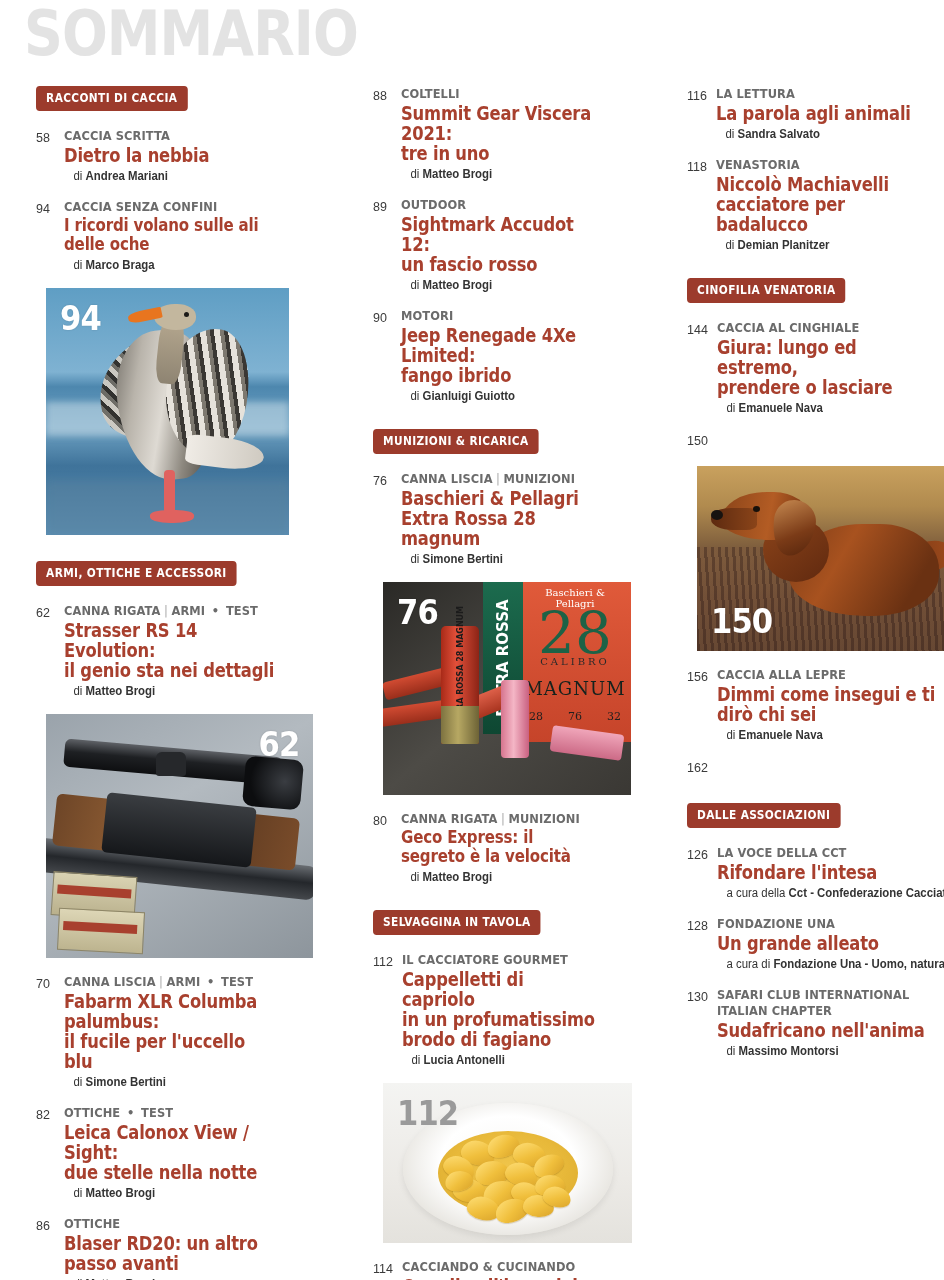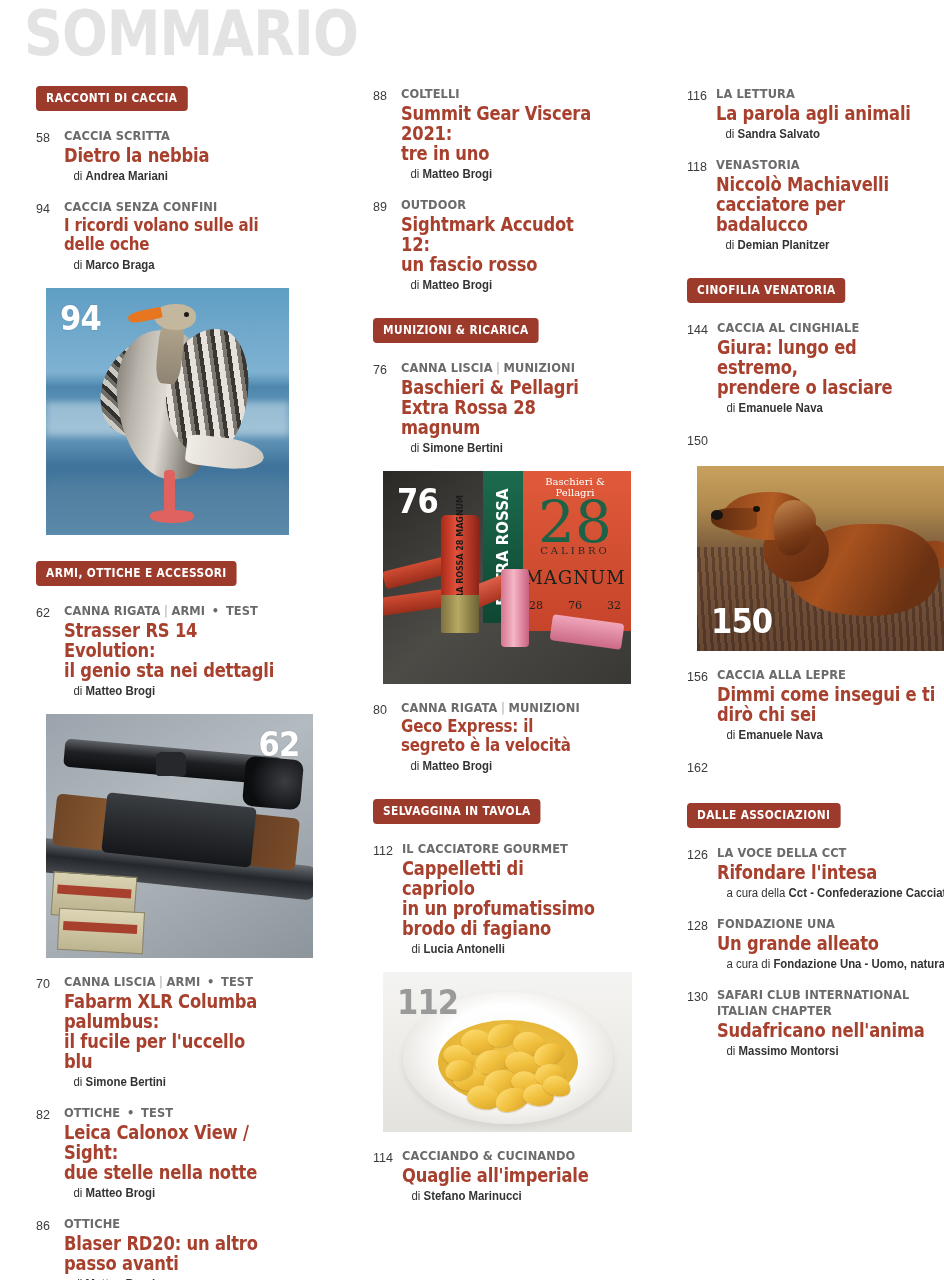--- a/index.html
+++ b/index.html
@@ -529,20 +529,29 @@
           <div class="author"><span>di</span> <b>Matteo Brogi</b></div>
         </div>
       </div>
       <div class="entry">
         <div class="entry-page">89</div>
         <div class="entry-body">
           <div class="kicker">OUTDOOR</div>
           <div class="title">Sightmark Accudot 12:
 un fascio rosso</div>
           <div class="author"><span>di</span> <b>Matteo Brogi</b></div>
+        </div>
+      </div>
+      <div class="entry">
+        <div class="entry-page">90</div>
+        <div class="entry-body">
+          <div class="kicker">MOTORI</div>
+          <div class="title">Jeep Renegade 4Xe Limited:
+fango ibrido</div>
+          <div class="author"><span>di</span> <b>Gianluigi Guiotto</b></div>
         </div>
       </div>
       <div class="badge-wrap mt-sec-lg"><span class="badge">MUNIZIONI &amp; RICARICA</span></div>
       <div class="entry">
         <div class="entry-page">76</div>
         <div class="entry-body">
           <div class="kicker">CANNA LISCIA<span class="sep">|</span>MUNIZIONI</div>
           <div class="title">Baschieri &amp; Pellagri
 Extra Rossa 28 magnum</div>
           <div class="author"><span>di</span> <b>Simone Bertini</b></div>

